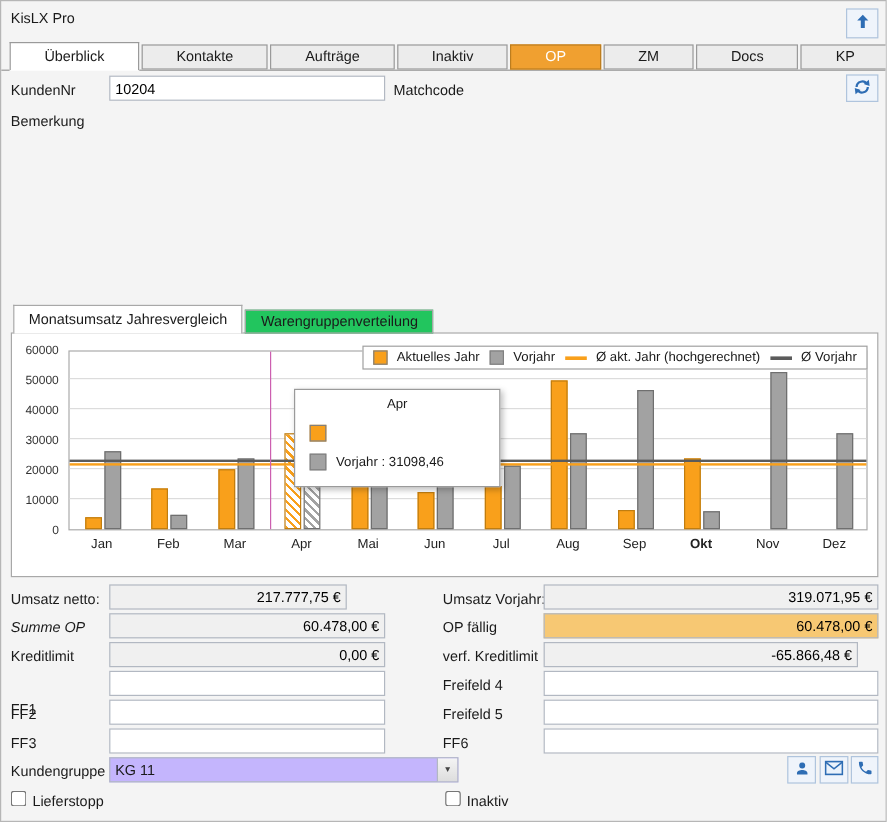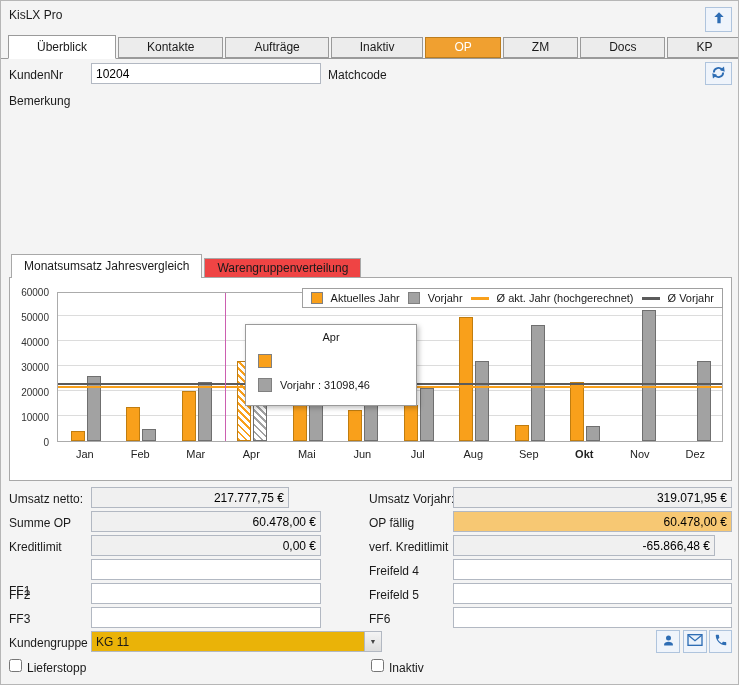--- a/index.html
+++ b/index.html
@@ -24,21 +24,21 @@
 
   .memo { position: absolute; left: 90px; top: 89px; width: 641px; height: 156px; background: #FFFFFF; border: 1px solid #B2B8C2; }
   .memo-text { position: absolute; left: 0; top: 0; right: 17px; bottom: 0; padding: 4px 6px; white-space: pre-line; line-height: 13px; overflow: hidden; }
   .scrollbar { position: absolute; right: 0; top: 0; bottom: 0; width: 17px; background: #F0F0F0; border-left: 1px solid #E0E0E0; }
   .sb-btn { height: 16px; display: flex; align-items: center; justify-content: center; font-size: 7px; color: #5A5A5A; background: #F5F5F5; border: 1px solid #DCDCDC; cursor: pointer; }
   .sb-btn.sb-down { position: absolute; bottom: 0; left: 0; right: 0; }
   .sb-thumb { margin: 1px 1px; height: 46px; background: #CDCDCD; border: 1px solid #B8B8B8; }
 
   
   .ctabbar { position: absolute; left: 10px; top: 253px; display: flex; align-items: flex-end; z-index: 3; }
-  .ctab { padding: 0 12px; line-height: 18px; height: 20px; border: 1px solid #A8A8A8; background: #ef4444; margin-right: 2px; cursor: pointer; }
+  .ctab { padding: 0 12px; line-height: 18px; height: 20px; border: 1px solid #A8A8A8; background: #22c55e; margin-right: 2px; cursor: pointer; }
   .ctab.active { background: #FFFFFF; height: 24px; line-height: 22px; border-bottom: none; }
 
   
   .chart-panel { position: absolute; left: 8px; top: 276px; width: 723px; height: 204px; background: #FFFFFF; border: 1px solid #A8A8A8; }
   #plot { position: absolute; left: 47px; top: 14px; width: 666px; height: 150px; border: 1px solid #ABABAB; background: #FFFFFF; }
   #yaxis { position: absolute; left: 0; top: 14px; width: 42px; height: 150px; }
   .ytick { position: absolute; right: 3px; font-size: 10px; color: #333; }
   #xaxis { position: absolute; left: 47px; top: 170px; width: 666px; height: 16px; }
   .xtick { position: absolute; top: 0; text-align: center; font-size: 11px; color: #222; }
   .gridline { position: absolute; left: 0; right: 0; height: 1px; background: #DCDCDC; z-index: 1; }
@@ -52,21 +52,21 @@
   .tooltip { position: absolute; left: 235px; top: 46px; width: 172px; background: #FFFFFF; border: 1px solid #9A9A9A; box-shadow: 2px 2px 5px rgba(0,0,0,0.25); z-index: 8; padding: 6px 0 8px; }
   .tt-title { text-align: center; font-size: 11px; margin-bottom: 6px; }
   .tt-row { display: flex; align-items: center; gap: 8px; padding: 5px 12px; font-size: 11px; }
   .tt-swatch { width: 14px; height: 14px; border: 1px solid #808080; flex: 0 0 auto; }
 
   
   .val { text-align: right; background: #F0F0F0; }
   .hl { text-align: right; background: #F7C873; }
   .edit { background: #FFFFFF; }
 
-  .combo { position: absolute; left: 90px; top: 630px; width: 291px; height: 21px; background: #eab308; border: 1px solid #B2B8C2; cursor: pointer; }
+  .combo { position: absolute; left: 90px; top: 630px; width: 291px; height: 21px; background: #c4b5fd; border: 1px solid #B2B8C2; cursor: pointer; }
   .combo-text { position: absolute; left: 4px; top: 3px; }
   .combo-btn { position: absolute; right: 0; top: 0; bottom: 0; width: 17px; background: linear-gradient(#F4F4F4, #DDDDDD); border-left: 1px solid #B2B8C2; display: flex; align-items: center; justify-content: center; font-size: 7px; color: #444; }
 
   .chk { position: absolute; width: 13px; height: 13px; }
 </style>
 </head>
 <body>
 
 <div id="window">
 
@@ -190,21 +190,21 @@
         <span>Vorjahr : 31098,46</span>
       </div>
     </div>
   </div>
 
   <div class="lbl" style="left:8px; top:490px;">Umsatz netto:</div>
   <input class="field val" style="left: 90px; top: 486px; width: 198px;" readonly="" value="217.777,75 €">
   <div class="lbl" style="left:368px; top:490px;">Umsatz Vorjahr:</div>
   <input class="field val" style="left: 452px; top: 486px; width: 279px;" readonly="" value="319.071,95 €">
 
-  <div class="lbl" style="left:8px; top:514px;">Summe OP</div>
+  <div class="lbl" style="left:8px; top:514px;font-style:italic;">Summe OP</div>
   <input class="field val" style="left: 90px; top: 510px; width: 230px;" readonly="" value="60.478,00 €">
   <div class="lbl" style="left:368px; top:514px;">OP fällig</div>
   <input class="field hl" style="left: 452px; top: 510px; width: 279px;" readonly="" value="60.478,00 €">
 
   <div class="lbl" style="left:8px; top:538px;">Kreditlimit</div>
   <input class="field val" style="left: 90px; top: 534px; width: 230px;" readonly="" value="0,00 €">
   <div class="lbl" style="left:368px; top:538px;">verf. Kreditlimit</div>
   <input class="field val" style="left: 452px; top: 534px; width: 262px;" readonly="" value="-65.866,48 €">
 
   <div class="lbl" style="left:8px; top:582px;">FF1</div>

